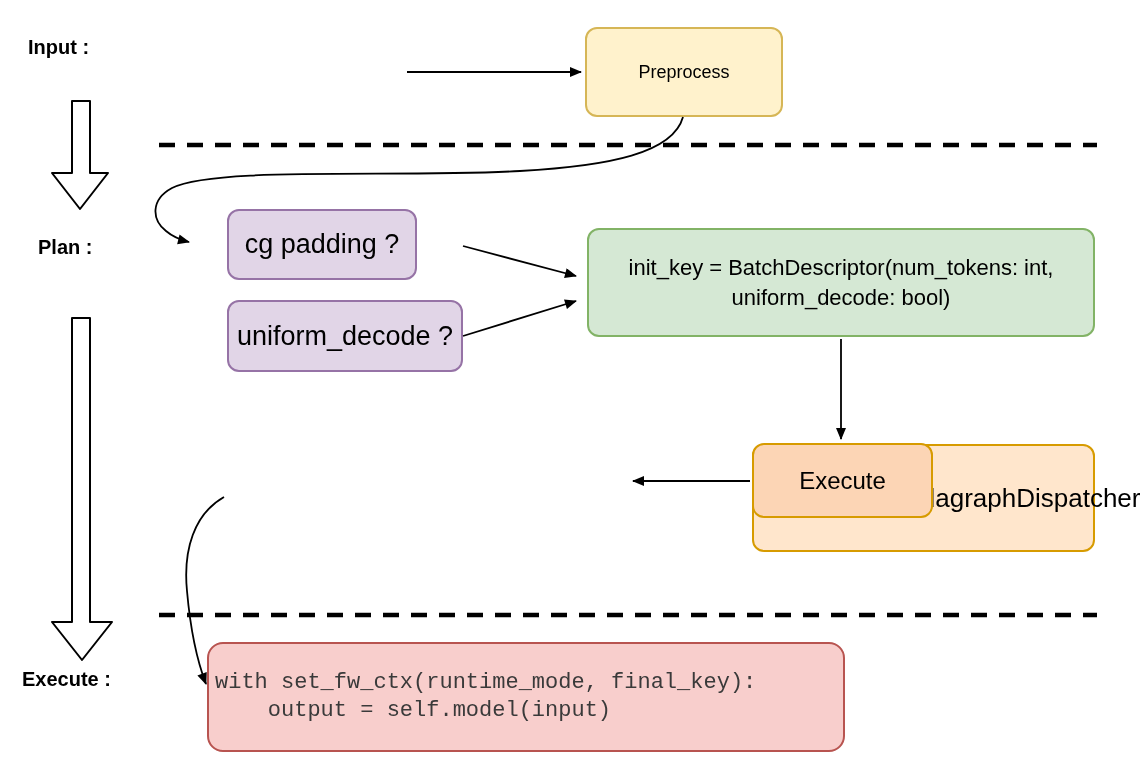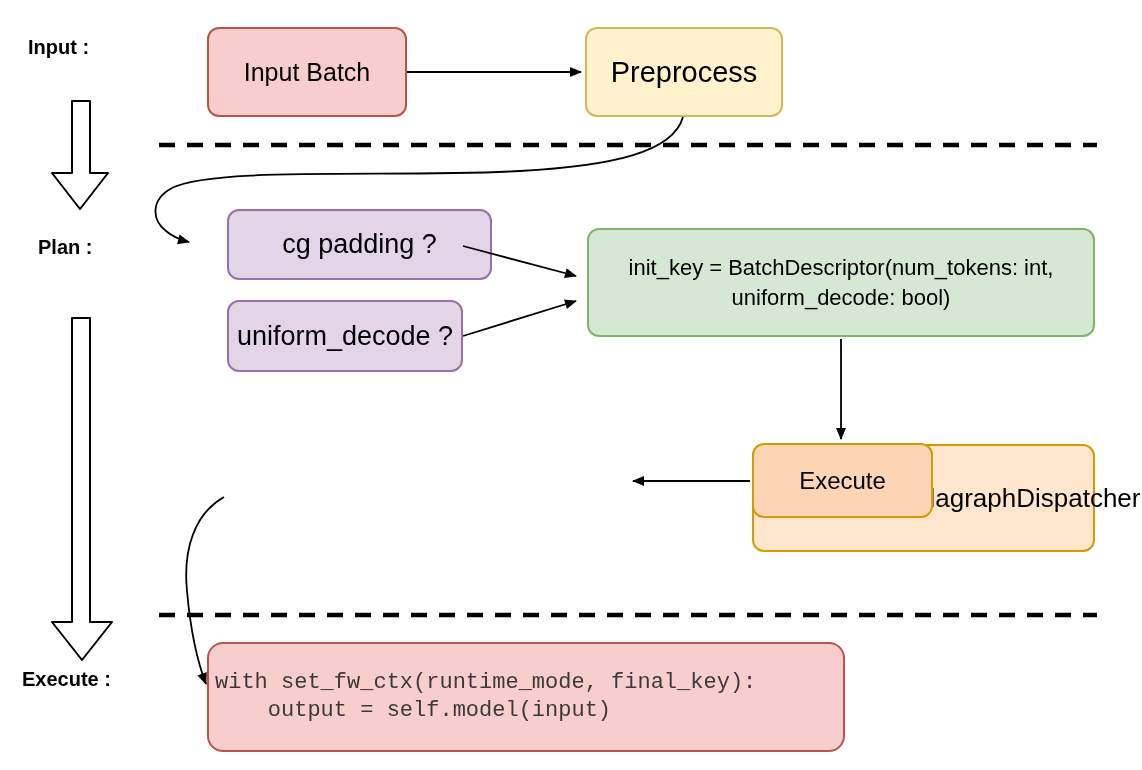--- a/index.html
+++ b/index.html
@@ -32,25 +32,25 @@
     color:#000;
   }
   #box-input-batch{
     left:207px;top:27px;width:200px;height:90px;
     background:#f8cecc;border:2px solid #b85450;
     font-size:25px;
   }
   #box-preprocess{
     left:585px;top:27px;width:198px;height:90px;
     background:#fff2cc;border:2px solid #d6b656;
-    font-size:29px;
+    font-size:18px;
     align-items:center;
   }
   #box-cg-padding{
-    left:227px;top:209px;width:265px;height:71px;
+    left:227px;top:209px;width:190px;height:71px;
     background:#e1d5e7;border:2px solid #9673a6;
     font-size:27px;
   }
   #box-uniform-decode{
     left:227px;top:300px;width:236px;height:72px;
     background:#e1d5e7;border:2px solid #9673a6;
     font-size:27px;
   }
   #box-init-key{
     left:587px;top:228px;width:508px;height:109px;
@@ -101,23 +101,20 @@
 </style>
 </head>
 <body>
 
 <div class="canvas">
 
   <div class="stage-label" id="lbl-input">Input :</div>
   <div class="stage-label" id="lbl-plan">Plan :</div>
   <div class="stage-label" id="lbl-execute">Execute :</div>
 
-  <div class="node" id="box-input-batch">
-    <span>Input Batch</span>
-  </div>
 
   <div class="node" id="box-preprocess">
     <span>Preprocess</span>
   </div>
 
   <div class="node" id="box-cg-padding">
     <span>cg padding ?</span>
   </div>
 
   <div class="node" id="box-uniform-decode">

